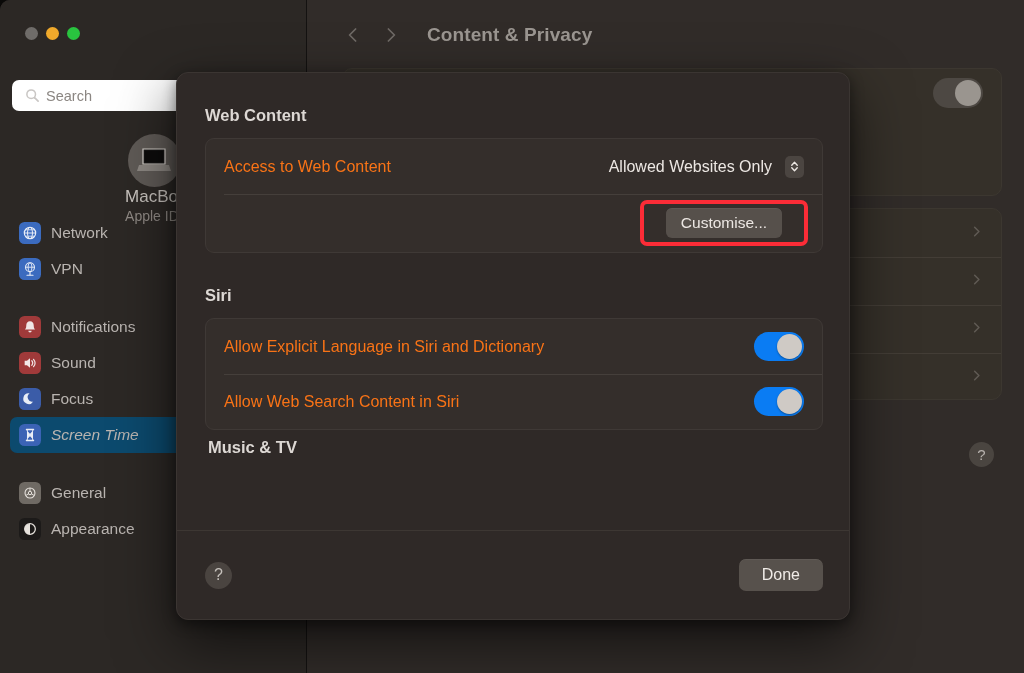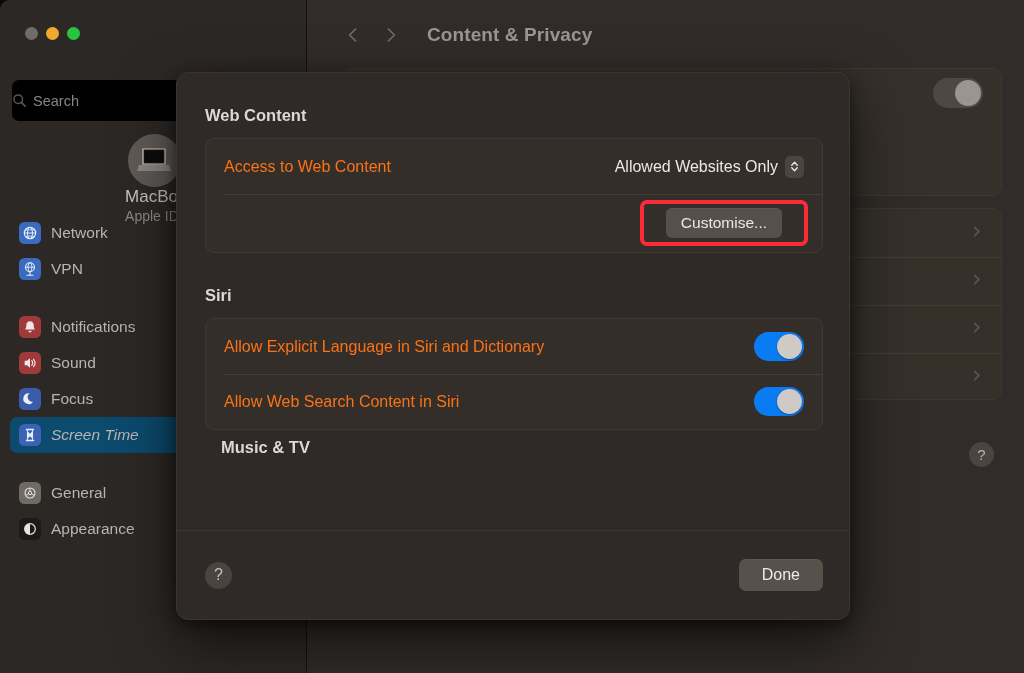--- a/index.html
+++ b/index.html
@@ -39,25 +39,25 @@
     position:absolute; left:25px; top:27px;
     display:flex; gap:8px;
   }
   .tl { width:13px; height:13px; border-radius:50%; }
   .tl-close    { background:#6f6c69; }
   .tl-minimize { background:#f0a92b; }
   .tl-zoom     { background:#29c43f; }
 
   #search-field {
     position:absolute; left:12px; top:80px;
-    width:190px; height:41px;
-    background:#000000;
+    width:190px; height:31px;
+    background:#ffffff;
     border-radius:7px;
     display:flex; align-items:center;
-    padding:0 0;
+    padding:0 13px;
   }
   #search-field .sicon {
     width:15px; height:15px; flex:0 0 auto;
     margin-right:6px; opacity:.55;
   }
   #search-field .sval {
     font-size:14.5px; color:#8b8682;
   }
 
   #account-row {
@@ -207,21 +207,21 @@
   .sheet-row + .sheet-row::before {
     content:""; position:absolute; left:18px; right:0; top:0;
     height:1px; background:#453f3b;
   }
   .row-label {
     font-size:16px; color:#f97316;
     flex:1 1 auto;
   }
 
   .popup-value {
-    display:flex; align-items:center; gap:7px;
+    display:flex; align-items:center; gap:13px;
     font-size:16px; color:#ece7e3;
   }
   .popup-chevrons {
     width:19px; height:22px; border-radius:5px;
     background:#4b4541;
     display:flex; align-items:center; justify-content:center;
   }
 
   
   .sheet-row.btn-row { justify-content:flex-end; min-height:58px; padding-right:18px; }
@@ -254,21 +254,21 @@
     background:#cfcac5;
     box-shadow:0 1px 2px rgba(0,0,0,.35);
   }
 
   #clipped-heading-wrap {
     position:relative;
     height:40px;
     overflow:hidden;
   }
   #clipped-heading {
-    position:absolute; left:16px; top:8px;
+    position:absolute; left:3px; top:8px;
     font-size:16.5px; font-weight:bold; color:#ddd8d4;
   }
 
   #sheet-footer {
     position:absolute; left:0; bottom:0;
     width:674px; height:89px;
     border-top:1px solid #3d3733;
     display:flex; align-items:center;
     padding:0 28px;
   }

